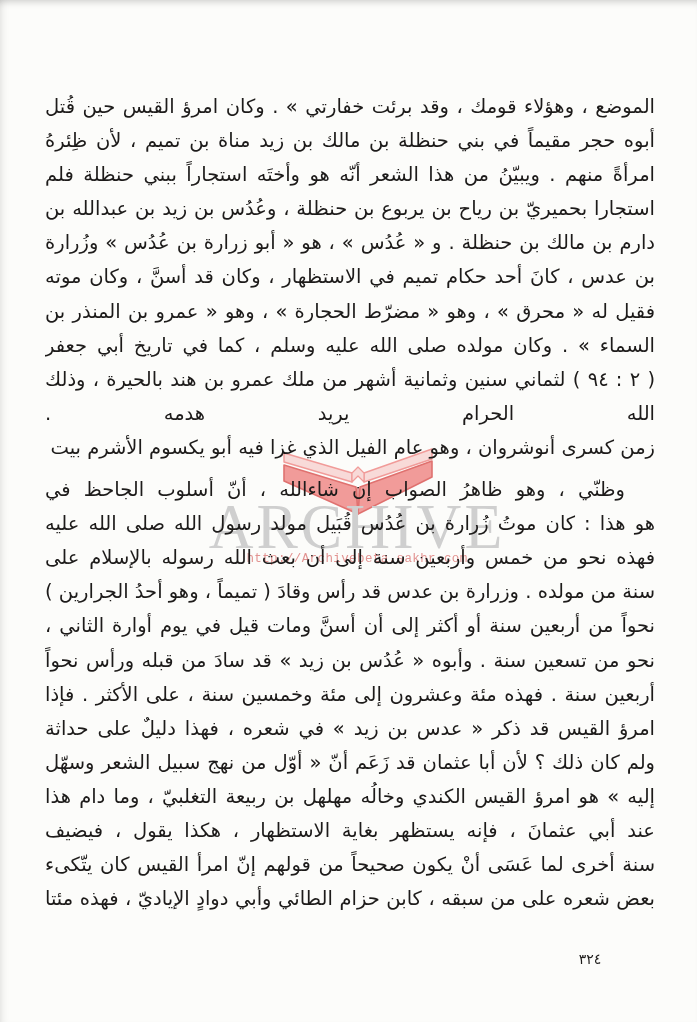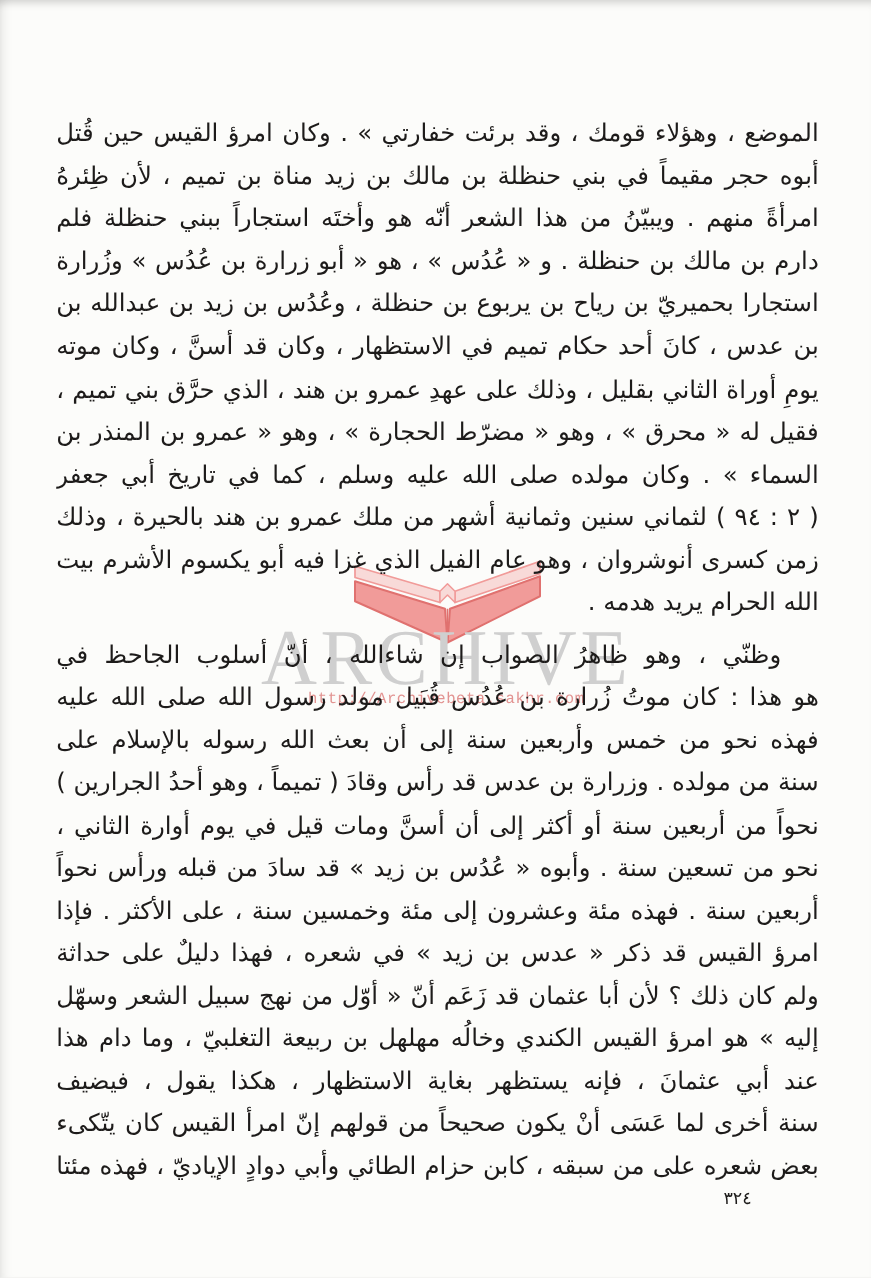--- a/index.html
+++ b/index.html
@@ -81,29 +81,28 @@
     </svg>
     <div class="wm-word">ARCHIVE</div>
     <div class="wm-url">http://Archivebeta.sakhr.com</div>
   </div>
 
   <div class="textblock" dir="rtl">
     <div class="para para1">
         <div class="line">الموضع ، وهؤلاء قومك ، وقد برئت خفارتي » . وكان امرؤ القيس حين قُتل</div>
         <div class="line">أبوه حجر مقيماً في بني حنظلة بن مالك بن زيد مناة بن تميم ، لأن ظِئرهُ كانت</div>
         <div class="line">امرأةً منهم . ويبيّنُ من هذا الشعر أنّه هو وأختَه استجاراً ببني حنظلة فلم يجيروهم .</div>
+        <div class="line">استجارا بحميريّ بن رياح بن يربوع بن حنظلة ، وعُدُس بن زيد بن عبدالله بن</div>
         <div class="line">دارم بن مالك بن حنظلة . و « عُدُس » ، هو « أبو زرارة بن عُدُس » وزُرارة</div>
-        <div class="line">استجارا بحميريّ بن رياح بن يربوع بن حنظلة ، وعُدُس بن زيد بن عبدالله بن</div>
         <div class="line">بن عدس ، كانَ أحد حكام تميم في الاستظهار ، وكان قد أسنَّ ، وكان موته قبل</div>
-        <div class="line">يومِ أوراة الثاني بقليل ، وذلك على عهدِ عمرو بن هند ، الذي حرَّق بني تميم ،</div>
         <div class="line">فقيل له « محرق » ، وهو « مضرّط الحجارة » ، وهو « عمرو بن المنذر بن ماء</div>
         <div class="line">السماء » . وكان مولده صلى الله عليه وسلم ، كما في تاريخ أبي جعفر الطبري</div>
         <div class="line">( ٢ : ٩٤ ) لثماني سنين وثمانية أشهر من ملك عمرو بن هند بالحيرة ، وذلك في</div>
+        <div class="line">الله الحرام يريد هدمه .</div>
         <div class="line">زمن كسرى أنوشروان ، وهو عام الفيل الذي غزا فيه أبو يكسوم الأشرم بيت</div>
-        <div class="line">الله الحرام يريد هدمه .</div>
       </div>
     <div class="para para2">
         <div class="line">وظنّي ، وهو ظاهرُ الصواب إن شاءالله ، أنّ أسلوب الجاحظ في استظهاره</div>
         <div class="line">هو هذا : كان موتُ زُرارة بن عُدُس قُبَيل مولد رسول الله صلى الله عليه وسلم ،</div>
         <div class="line">فهذه نحو من خمس وأربعين سنة إلى أن بعث الله رسوله بالإسلام على رأس أربعين</div>
         <div class="line">سنة من مولده . وزرارة بن عدس قد رأس وقادَ ( تميماً ، وهو أحدُ الجرارين ) ،</div>
         <div class="line">نحواً من أربعين سنة أو أكثر إلى أن أسنَّ ومات قيل في يوم أوارة الثاني ، فهذه</div>
         <div class="line">نحو من تسعين سنة . وأبوه « عُدُس بن زيد » قد سادَ من قبله ورأس نحواً من</div>
         <div class="line">أربعين سنة . فهذه مئة وعشرون إلى مئة وخمسين سنة ، على الأكثر . فإذا كان</div>
         <div class="line">امرؤ القيس قد ذكر « عدس بن زيد » في شعره ، فهذا دليلٌ على حداثة الشعر .</div>

